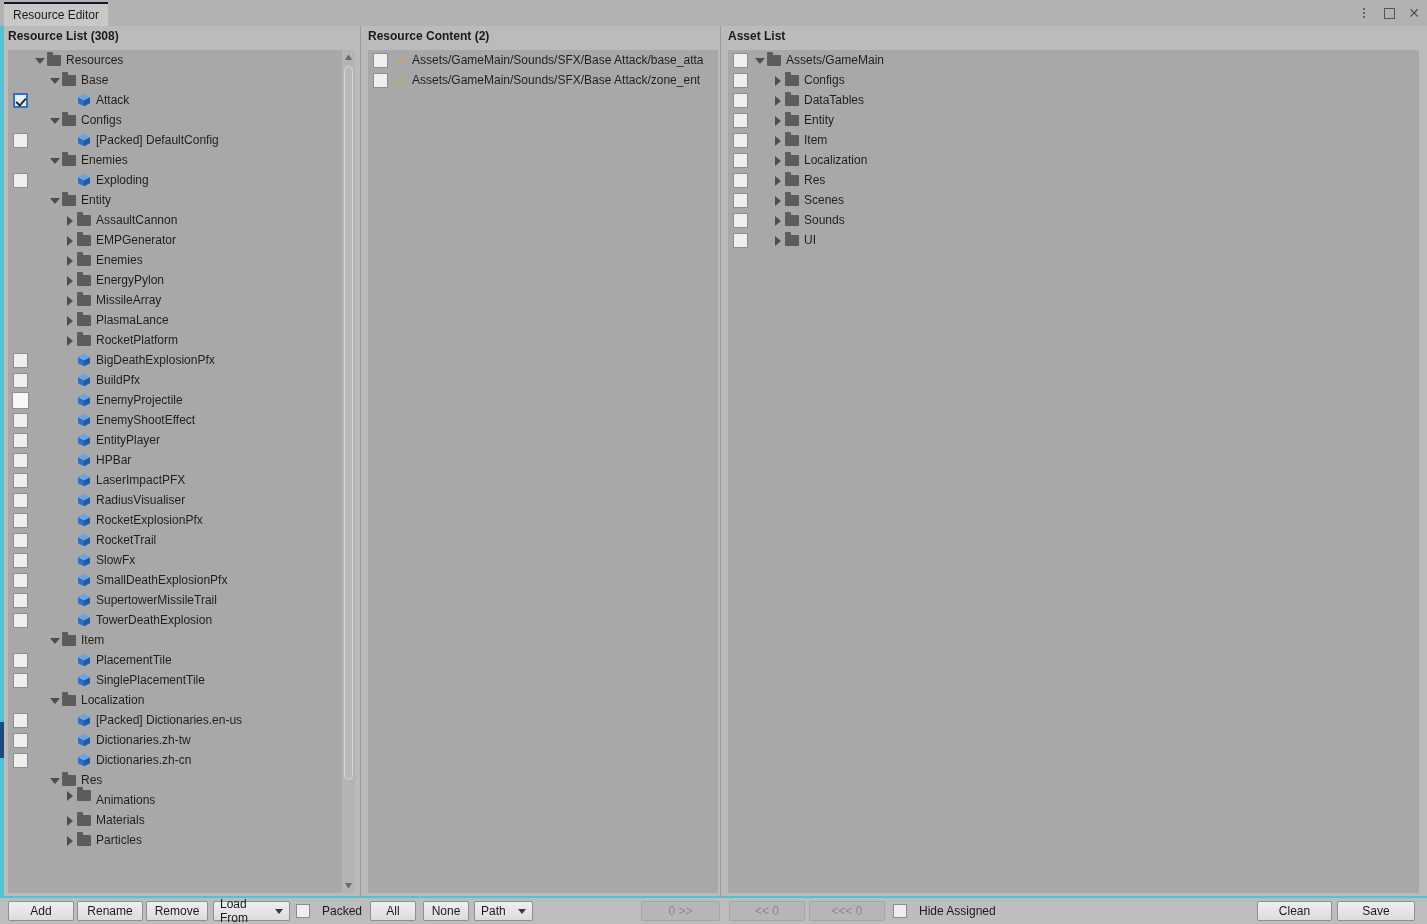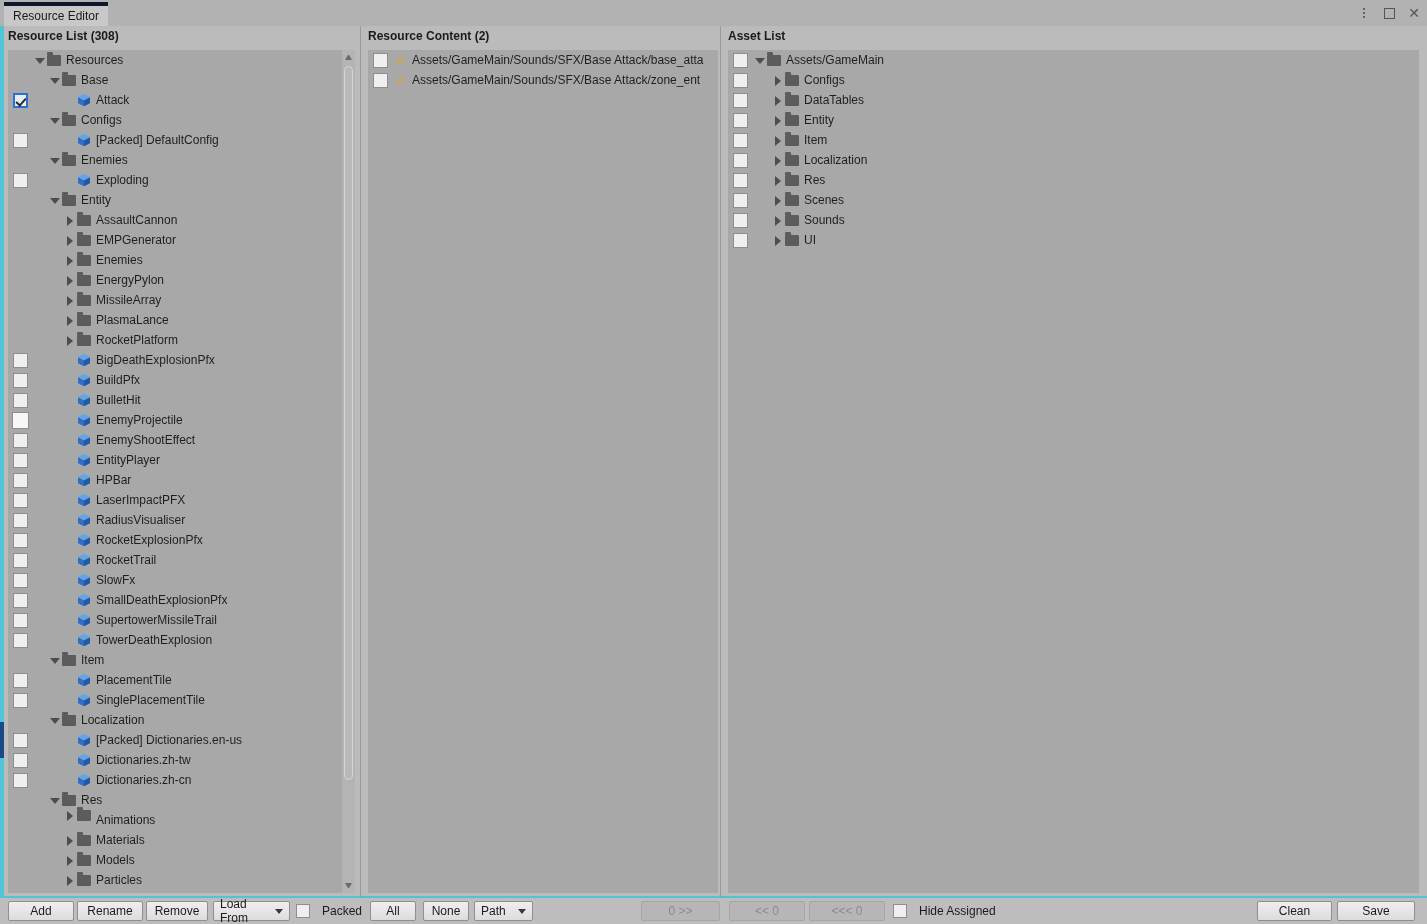--- a/index.html
+++ b/index.html
@@ -18,21 +18,21 @@
   }
 
   
   .tabbar {
     position: absolute; left: 0; top: 0; width: 1427px; height: 26px;
     background: #b2b2b2;
   }
   .tab {
     position: absolute; left: 4px; top: 2px; width: 104px; height: 24px;
     background: #c8c8c8;
-    border-top: 4px solid #0f172a;
+    border-top: 2px solid #0f172a;
     display: flex; align-items: center;
     padding-left: 9px;
     font-size: 12px; color: #1b1b1b;
   }
   .winbtns {
     position: absolute; right: 6px; top: 0; height: 26px;
     display: flex; align-items: center; gap: 11px;
   }
   .winbtn {
     width: 14px; height: 14px;
@@ -409,34 +409,20 @@
               <svg width="14" height="14" viewBox="0 0 14 14">
                 <path d="M7 0.8 L13 3.8 L7 6.8 L1 3.8 Z" fill="#63a6e8"></path>
                 <path d="M1 4.3 L7 7.3 L7 13.3 L1 10.3 Z" fill="#2d6fc4"></path>
                 <path d="M13 4.3 L7 7.3 L7 13.3 L13 10.3 Z" fill="#1d5aa8"></path>
               </svg>
             </span>
             <span class="row-label">BuildPfx</span>
           </span>
         </div>
         <div class="row">
-          <span class="cb"></span>
-          <span style="display: flex; align-items: center; margin-left: 56px;">
-            <span class="arrow none"></span>
-            <span class="ic-cube">
-              <svg width="14" height="14" viewBox="0 0 14 14">
-                <path d="M7 0.8 L13 3.8 L7 6.8 L1 3.8 Z" fill="#63a6e8"></path>
-                <path d="M1 4.3 L7 7.3 L7 13.3 L1 10.3 Z" fill="#2d6fc4"></path>
-                <path d="M13 4.3 L7 7.3 L7 13.3 L13 10.3 Z" fill="#1d5aa8"></path>
-              </svg>
-            </span>
-            <span class="row-label">BulletHit</span>
-          </span>
-        </div>
-        <div class="row">
           <span class="cb hover"></span>
           <span style="display: flex; align-items: center; margin-left: 56px;">
             <span class="arrow none"></span>
             <span class="ic-cube">
               <svg width="14" height="14" viewBox="0 0 14 14">
                 <path d="M7 0.8 L13 3.8 L7 6.8 L1 3.8 Z" fill="#63a6e8"></path>
                 <path d="M1 4.3 L7 7.3 L7 13.3 L1 10.3 Z" fill="#2d6fc4"></path>
                 <path d="M13 4.3 L7 7.3 L7 13.3 L13 10.3 Z" fill="#1d5aa8"></path>
               </svg>
             </span>
@@ -693,27 +679,20 @@
             <span class="arrow right"></span>
             <span class="ic-folder"></span>
             <span class="row-label">Animations</span>
           </span>
         </div>
         <div class="row">
           <span style="display: flex; align-items: center; margin-left: 56px;">
             <span class="arrow right"></span>
             <span class="ic-folder"></span>
             <span class="row-label">Materials</span>
-          </span>
-        </div>
-        <div class="row">
-          <span style="display: flex; align-items: center; margin-left: 56px;">
-            <span class="arrow right"></span>
-            <span class="ic-folder"></span>
-            <span class="row-label">Models</span>
           </span>
         </div>
         <div class="row">
           <span style="display: flex; align-items: center; margin-left: 56px;">
             <span class="arrow right"></span>
             <span class="ic-folder"></span>
             <span class="row-label">Particles</span>
           </span>
         </div>
       </div>

